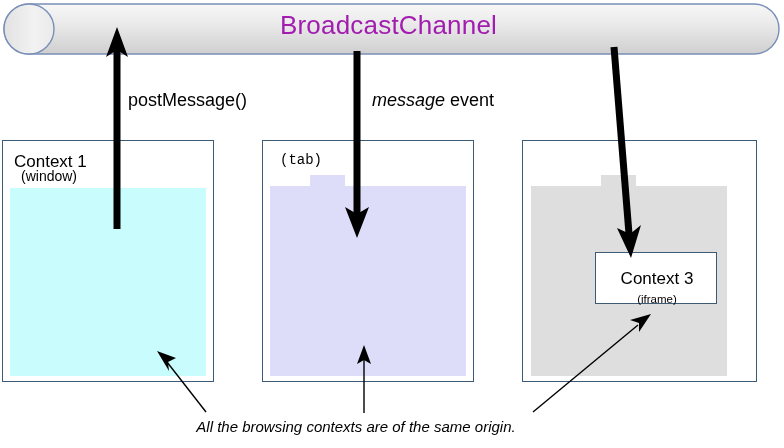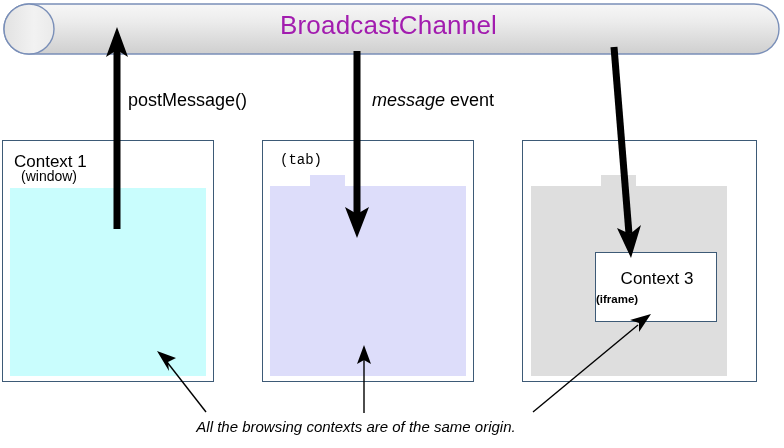--- a/index.html
+++ b/index.html
@@ -72,39 +72,38 @@
   .inner-tab { position: absolute; }
   #tab-2 { left: 310px; top: 175px; width: 35px; height: 13px; background: #ddddfa; }
   #tab-3 { left: 601px; top: 175px; width: 35px; height: 13px; background: #dedede; }
 
   
   #iframe-box {
     position: absolute;
     left: 595px;
     top: 252px;
     width: 122px;
-    height: 70px;
+    height: 52px;
     background: #ffffff;
     border: 1px solid #3d5a76;
     box-sizing: border-box;
   }
   #iframe-title {
     position: absolute;
     left: 0; top: 16px; width: 122px;
     text-align: center;
     font-size: 17px;
     color: #000;
   }
   #iframe-sub {
     position: absolute;
     left: 0; top: 40px; width: 122px;
-    text-align: left;
+    text-align: center;
     font-size: 11.5px;
     color: #000;
-    font-weight: bold;
   }
 
   
   .edge-label {
     position: absolute;
     font-size: 18px;
     color: #000000;
     white-space: nowrap;
   }
   #label-postmessage { left: 128px; top: 90px; }

